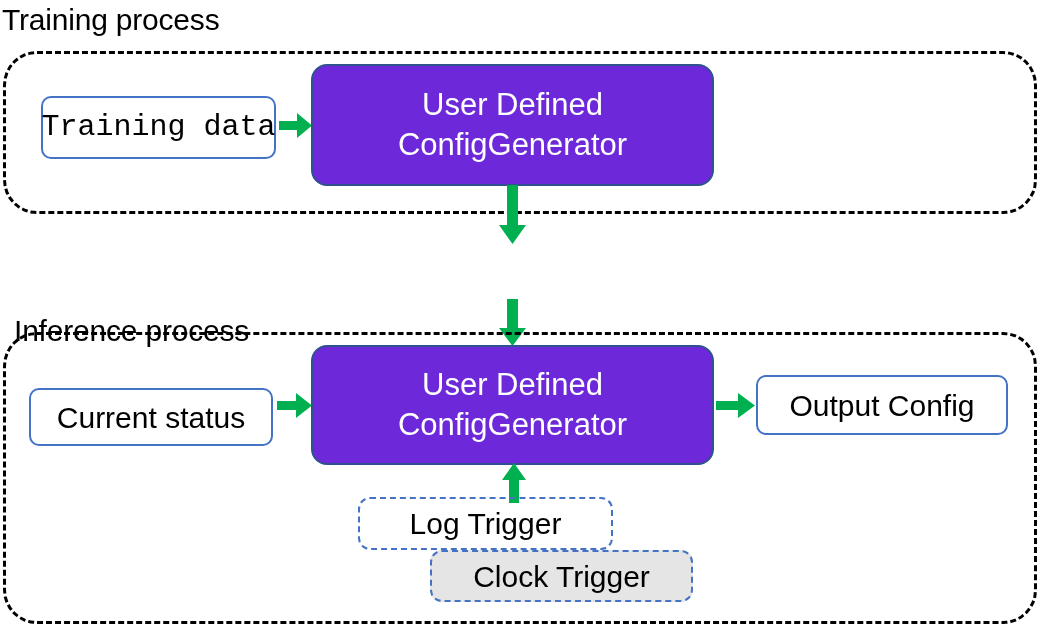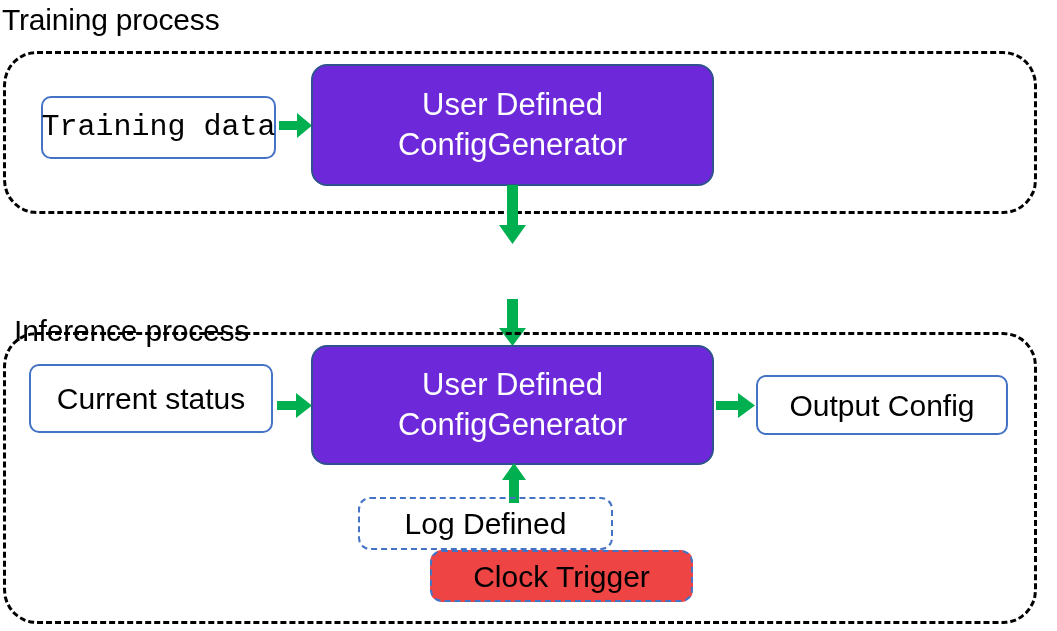--- a/index.html
+++ b/index.html
@@ -65,21 +65,21 @@
     font-size: 31px;
     line-height: 1.28;
     white-space: nowrap;
   }
 
   
   .node-trigger {
     box-sizing: border-box;
     border: 2px dashed #4472C4;
     border-radius: 12px;
-    background: #ef4444;
+    background: #e5e5e5;
     display: flex;
     align-items: center;
     justify-content: center;
     color: #000000;
     font-size: 30px;
     line-height: 1.1;
     white-space: nowrap;
   }
   .node-trigger.transparent-bg { background: transparent; }
   .arrow-svg { display: block; overflow: visible; }
@@ -116,21 +116,21 @@
   <div class="abs" style="left:497px; top:299px; width:31px; height:48px;">
     <svg class="arrow-svg" width="31" height="48" viewBox="0 0 31 48">
       <path d="M10,0 L21,0 L21,29 L29,29 L15.5,47 L2,29 L10,29 Z" fill="#00B050"></path>
     </svg>
   </div>
 
   <div class="abs section-title" style="left:14px; top:280px;margin-top:34px;">Inference process</div>
 
   <div class="abs process-container" style="left:3px; top:332px; width:1034px; height:292px;"></div>
 
-  <div class="abs node-box" style="left:29px; top:364px; width:244px; height:69px;">Current status</div>
+  <div class="abs node-box" style="left:29px; top:388px; width:244px; height:58px;">Current status</div>
 
   <div class="abs" style="left:277px; top:390px; width:36px; height:31px;">
     <svg class="arrow-svg" width="36" height="31" viewBox="0 0 36 31">
       <path d="M0,11 L19,11 L19,3 L35,15.5 L19,28 L19,20 L0,20 Z" fill="#00B050"></path>
     </svg>
   </div>
 
   <div class="abs node-blue" style="left:311px; top:345px; width:403px; height:120px;">
     <span>User Defined</span>
     <span>ConfigGenerator</span>
@@ -143,17 +143,17 @@
   </div>
 
   <div class="abs node-box" style="left:756px; top:375px; width:252px; height:60px;">Output Config</div>
 
   <div class="abs" style="left:500px; top:463px; width:28px; height:40px;">
     <svg class="arrow-svg" width="28" height="40" viewBox="0 0 28 40">
       <path d="M14,0 L26,17 L19,17 L19,40 L9,40 L9,17 L2,17 Z" fill="#00B050"></path>
     </svg>
   </div>
 
-  <div class="abs node-trigger transparent-bg" style="left:358px; top:497px; width:255px; height:53px;">Log Defined</div>
+  <div class="abs node-trigger transparent-bg" style="left:358px; top:497px; width:255px; height:53px;">Log Trigger</div>
 
   <div class="abs node-trigger" style="left:430px; top:550px; width:263px; height:52px; z-index:5;">Clock Trigger</div>
 
 </div>
 
 </body></html>

